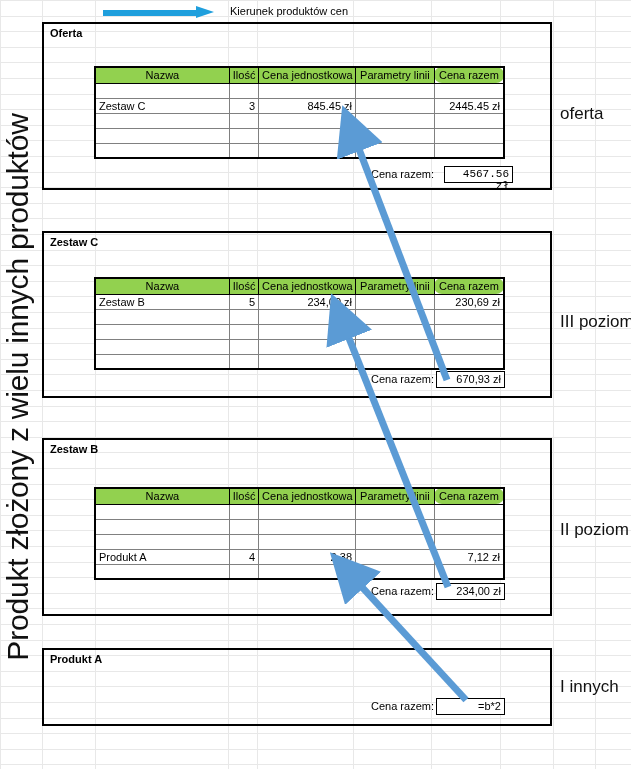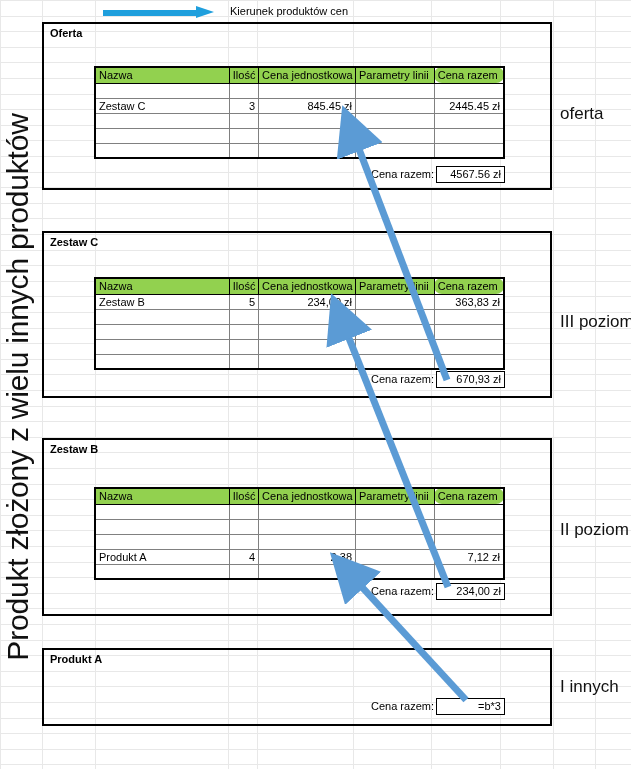--- a/index.html
+++ b/index.html
@@ -33,21 +33,21 @@
          font-weight:bold;color:#000;}
   .level-label{position:absolute;font-size:17px;color:#111;white-space:nowrap;}
 
   
   .ptable{position:absolute;border-collapse:collapse;table-layout:fixed;
           font-size:11px;background:#fff;}
   .ptable td,.ptable th{border:1px solid #808080;height:15px;padding:0 3px;
           box-sizing:border-box;font-weight:normal;overflow:hidden;
           white-space:nowrap;}
   .ptable thead th{background:#92d14f;border:1px solid #000;
-          font-weight:normal;text-align:left;height:16px;}
+          font-weight:normal;text-align:center;height:16px;}
   .ptable{border:2px solid #000;}
   .c-name{width:133px;text-align:left;}
   .c-qty{width:29px;text-align:right;}
   .c-unit{width:96px;text-align:right;}
   .c-par{width:78px;text-align:left;}
   .c-tot{width:69px;text-align:right;border-radius:8px;}
 
   
   .total-row{position:absolute;font-size:11px;}
   .total-label{position:absolute;right:0;top:0;text-align:right;
@@ -182,21 +182,21 @@
       <td class="c-name"></td>
       <td class="c-qty"></td>
       <td class="c-unit"></td>
       <td class="c-par"></td>
       <td class="c-tot"></td>
     </tr>
   </tbody>
 </table>
 <div class="total-row" style="left:300px;top:166px;width:205px;height:18px;">
   <div class="total-label" style="right:71px;top:2px;">Cena razem:</div>
-  <div class="total-box" style="left:136px;top:0;">4567.56 zł</div>
+  <div class="total-box" style="left:144px;top:0;font-family:Liberation Mono, monospace;">4567.56 zł</div>
 </div>
 
 <div class="block" style="left:42px;top:231px;width:510px;height:167px;">
   <div class="block-title">Zestaw C</div>
 </div>
 <div class="level-label" style="left:560px;top:312px;">III poziom</div>
 
 <table class="ptable" style="left:94px;top:277px;width:411px;">
   <thead>
     <tr>
@@ -206,21 +206,21 @@
       <th class="c-par">Parametry linii</th>
       <th class="c-tot">Cena razem</th>
     </tr>
   </thead>
   <tbody>
     <tr>
       <td class="c-name">Zestaw B</td>
       <td class="c-qty">5</td>
       <td class="c-unit">234,00 zł</td>
       <td class="c-par"></td>
-      <td class="c-tot">363,83 zł</td>
+      <td class="c-tot">230,69 zł</td>
     </tr>
     <tr>
       <td class="c-name"></td>
       <td class="c-qty"></td>
       <td class="c-unit"></td>
       <td class="c-par"></td>
       <td class="c-tot"></td>
     </tr>
     <tr>
       <td class="c-name"></td>
@@ -308,21 +308,21 @@
   <div class="total-box" style="left:136px;top:0;">234,00 zł</div>
 </div>
 
 <div class="block" style="left:42px;top:648px;width:510px;height:78px;">
   <div class="block-title">Produkt A</div>
 </div>
 <div class="level-label" style="left:560px;top:677px;">I innych</div>
 
 <div class="total-row" style="left:300px;top:698px;width:205px;height:18px;">
   <div class="total-label" style="right:71px;top:2px;">Cena razem:</div>
-  <div class="total-box" style="left:136px;top:0;">=b*3</div>
+  <div class="total-box" style="left:136px;top:0;">=b*2</div>
 </div>
 
 <svg id="links" viewBox="0 0 631 769">
   <defs>
     <marker id="ah" markerWidth="7" markerHeight="7" refX="5.5" refY="3.5" orient="auto" markerUnits="strokeWidth">
       <path d="M0,0 L7,3.5 L0,7 z" fill="#5b9bd5"></path>
     </marker>
   </defs>
 
   <line x1="466" y1="700" x2="337" y2="560" stroke="#5b9bd5" stroke-width="7" marker-end="url(#ah)"></line>

